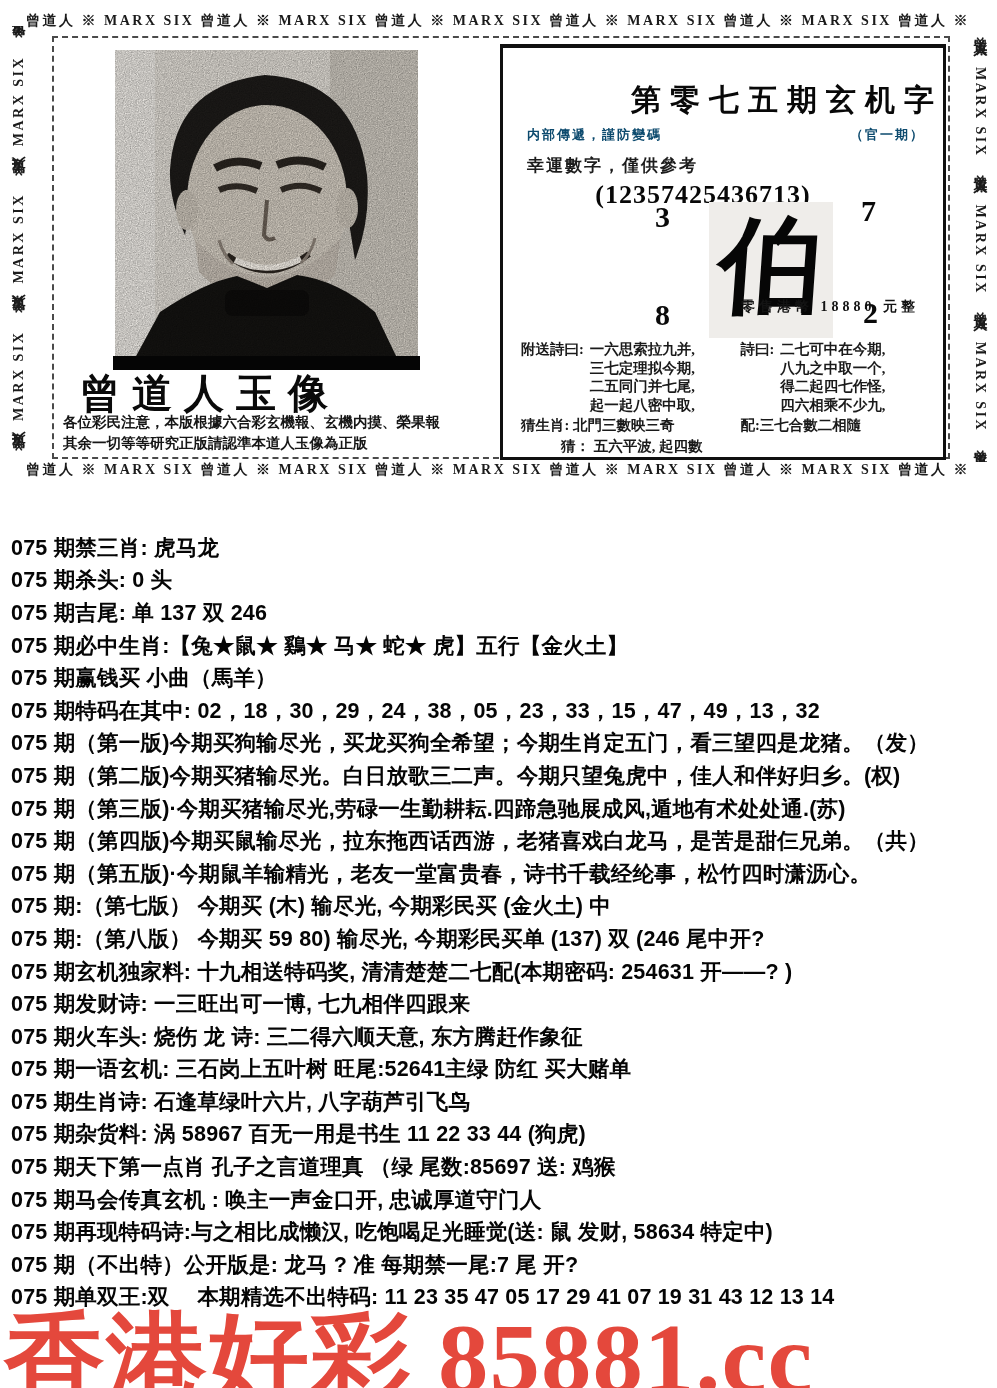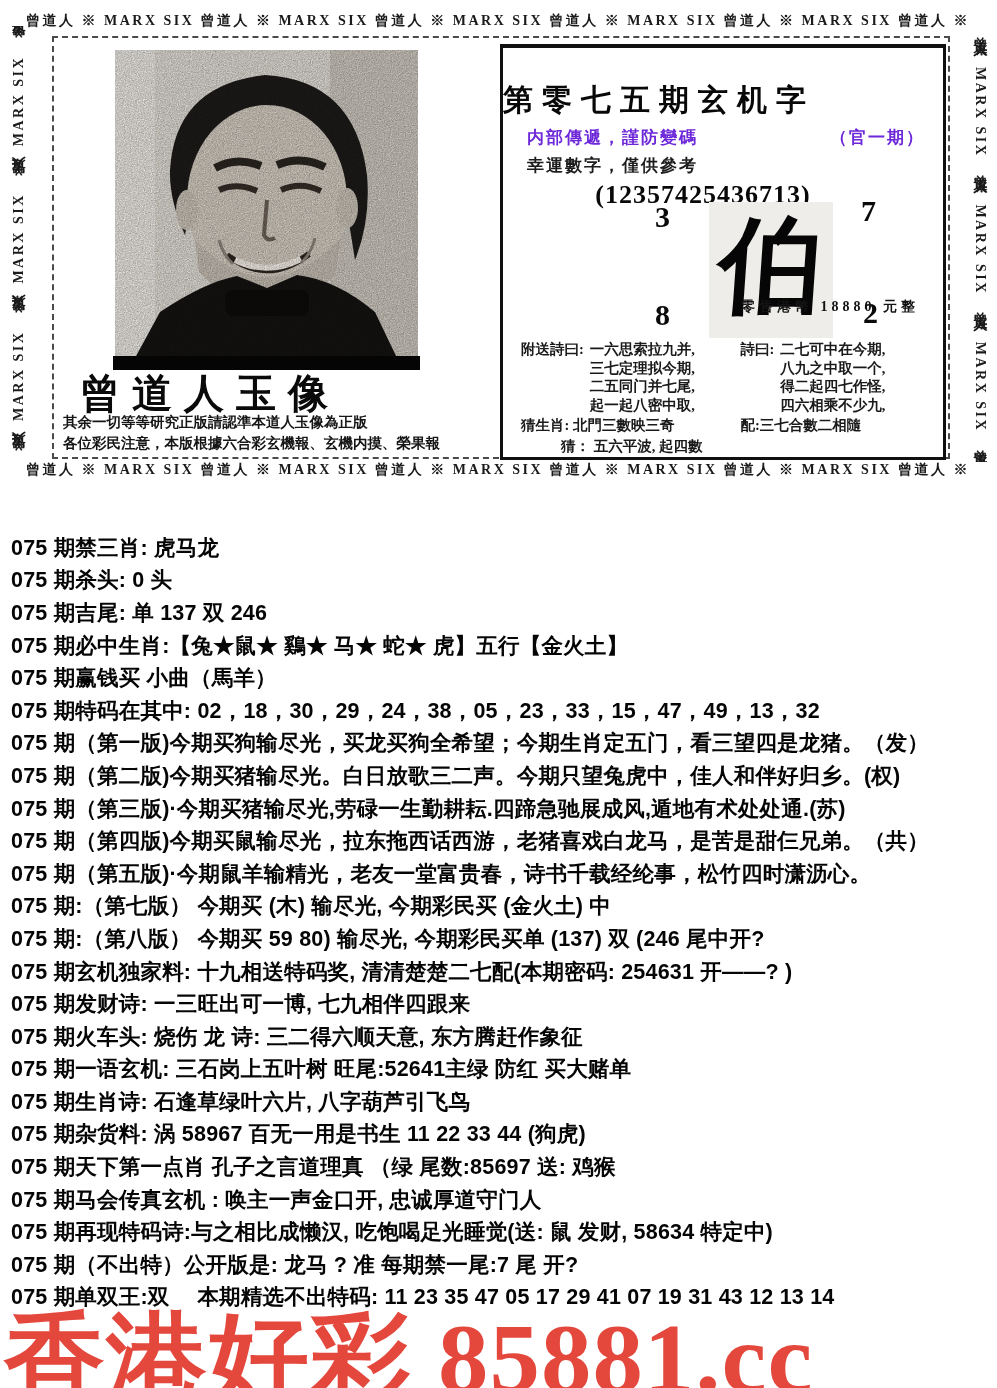--- a/index.html
+++ b/index.html
@@ -28,26 +28,26 @@
   .caption{position:absolute;left:80px;top:366px;width:378px;text-align:left;
            font-family:"Liberation Serif",serif;font-size:40px;font-weight:bold;
            letter-spacing:12px;color:#0a0a0a;}
   .notes{position:absolute;left:63px;top:412px;width:430px;
          font-family:"Liberation Serif",serif;font-weight:bold;font-size:14.5px;
          line-height:21px;color:#161616;}
 
   
   .mbox{position:absolute;left:500px;top:44px;width:440px;height:409px;
         border:3px solid #101010;border-top-width:4px;background:#fff;}
-  .mbox-title{position:absolute;left:0;right:0;top:32px;text-align:left;
+  .mbox-title{position:absolute;left:0;right:0;top:32px;text-align:right;
               font-family:"Liberation Serif",serif;font-weight:bold;font-size:30px;
               letter-spacing:9px;color:#080808;}
   .mbox-row{position:absolute;left:24px;right:18px;top:78px;display:flex;
             justify-content:space-between;font-family:"Liberation Serif",serif;
-            font-weight:bold;font-size:17px;color:#6d28d9;letter-spacing:2px;}
+            font-weight:bold;font-size:13px;color:#0c4a6e;letter-spacing:2px;}
   .mbox-row2{position:absolute;left:24px;top:106px;font-family:"Liberation Serif",serif;
              font-weight:bold;font-size:17px;color:#1c1c1c;letter-spacing:2px;}
   .mbox-lucky{position:absolute;left:0;right:40px;top:132px;text-align:center;
               font-family:"Liberation Serif",serif;font-weight:bold;font-size:26px;
               letter-spacing:1px;color:#080808;}
   .char-area{position:absolute;left:148px;top:152px;width:234px;height:140px;}
   .char-bg{position:absolute;left:58px;top:2px;width:124px;height:136px;background:#efedea;}
   .corner-num{position:absolute;font-family:"Liberation Serif",serif;font-weight:bold;
               font-size:30px;color:#0a0a0a;}
   .n-tl{left:4px;top:0px;}  .n-tr{left:210px;top:-6px;}
@@ -129,22 +129,22 @@
       <rect x="122" y="228" width="60" height="30" fill="#c0b8ad"></rect>
 
       <path d="M20,308 L45,262 Q90,232 122,226 L152,238 L182,225 Q222,230 260,262 L282,308 Z" fill="#141311"></path>
       <rect x="110" y="240" width="84" height="26" rx="8" fill="#0d0c0b"></rect>
       <rect width="303" height="308" filter="url(#grain)" opacity="0.45"></rect>
     </svg>
   </div>
   <div class="photo-bar"></div>
   <div class="caption">曾道人玉像</div>
   <div class="notes">
+    <div>各位彩民注意，本版根據六合彩玄機報、玄機内摸、榮果報</div>
     <div>其余一切等等研究正版請認準本道人玉像為正版</div>
-    <div>各位彩民注意，本版根據六合彩玄機報、玄機内摸、榮果報</div>
   </div>
 
   <div class="mbox">
     <div class="mbox-title">第零七五期玄机字</div>
     <div class="mbox-row">
       <span>内部傳遞，謹防變碼</span>
       <span>（官一期）</span>
     </div>
     <div class="mbox-row2">幸運數字，僅供參考</div>
     <div class="mbox-lucky">(12357425436713)</div>

